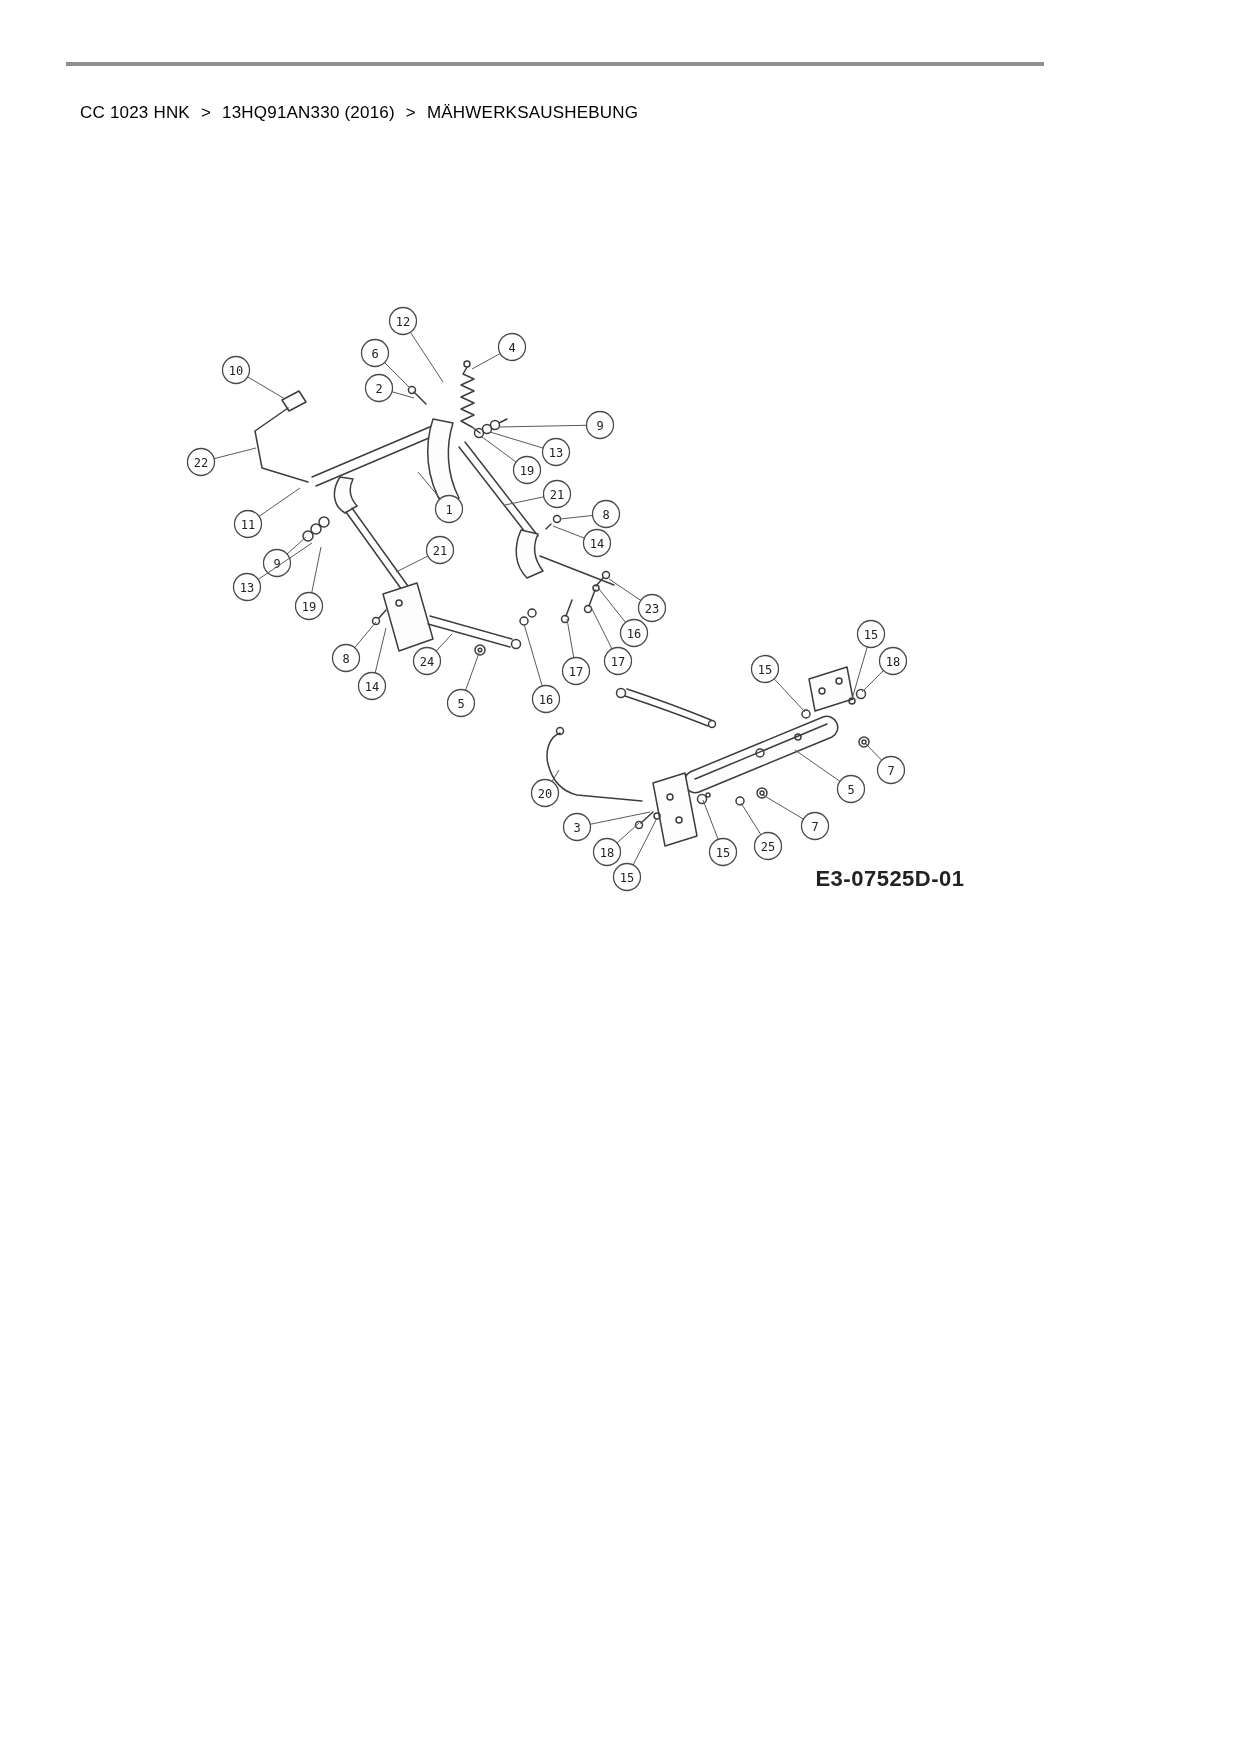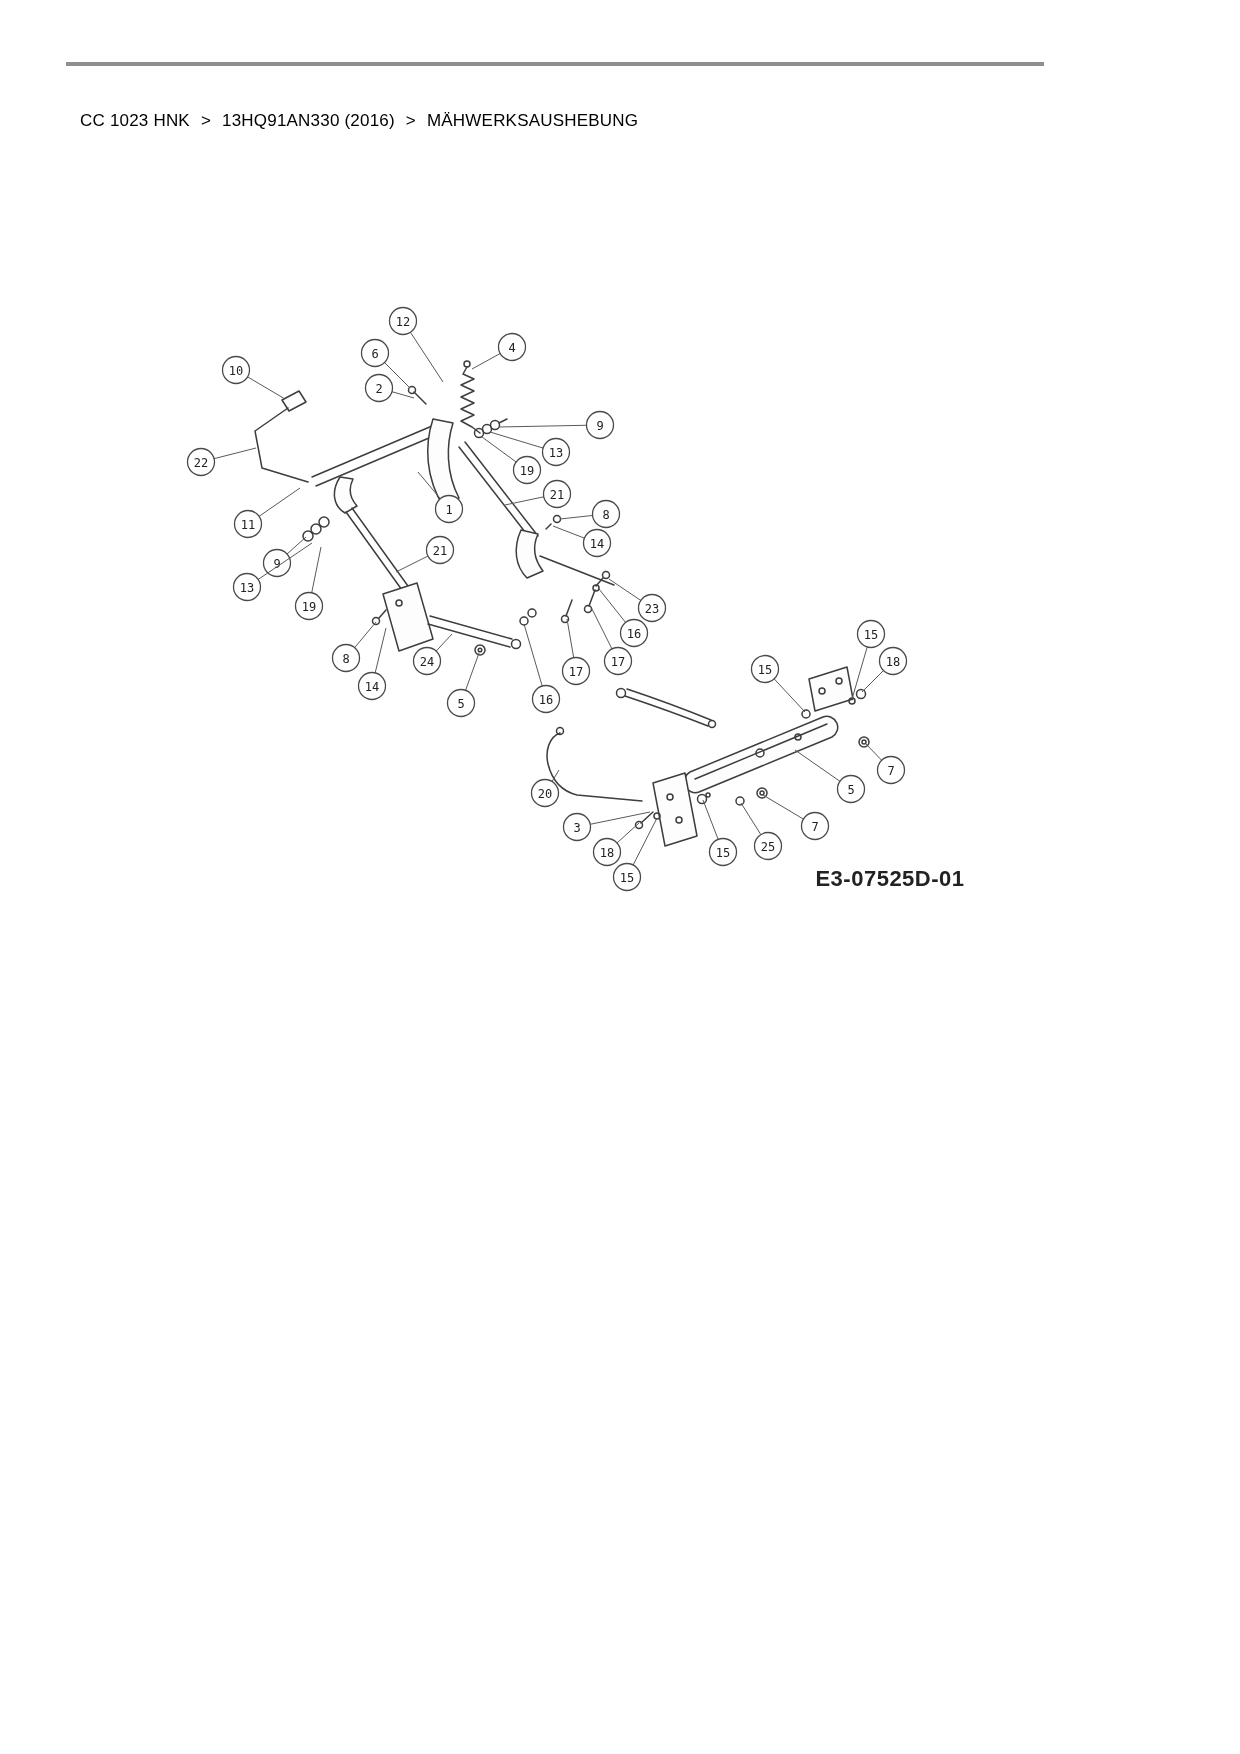--- a/index.html
+++ b/index.html
@@ -1,20 +1,20 @@
 <!DOCTYPE html>
 <html><head>
 <meta charset="utf-8">
 <style>
   html,body{margin:0;padding:0;background:#ffffff;}
   body{width:1240px;height:1754px;position:relative;font-family:"Liberation Sans",sans-serif;color:#000;}
 
   .top-rule{position:absolute;left:66px;top:62px;width:978px;height:4px;background:#8f8f8f;}
 
-  .breadcrumb{position:absolute;left:80px;top:111px;font-size:17px;letter-spacing:.2px;white-space:nowrap;}
+  .breadcrumb{position:absolute;left:80px;top:103px;font-size:17px;letter-spacing:.2px;white-space:nowrap;}
   .breadcrumb .crumb{cursor:default;}
   .breadcrumb .sep{margin:0 11px;}
 
   svg.diagram{position:absolute;left:0;top:0;width:1240px;height:1754px;}
 
   .art{stroke:#3d3d3d;stroke-width:1.5;fill:none;stroke-linecap:round;stroke-linejoin:round;}
   .art .fill{fill:#fdfdfd;}
   .leader{stroke:#5a5a5a;stroke-width:1;}
   .balloon{fill:#ffffff;stroke:#4a4a4a;stroke-width:1.3;}
   .balloon-label{font-family:"DejaVu Sans Mono",monospace;font-size:12px;fill:#222;text-anchor:middle;}

